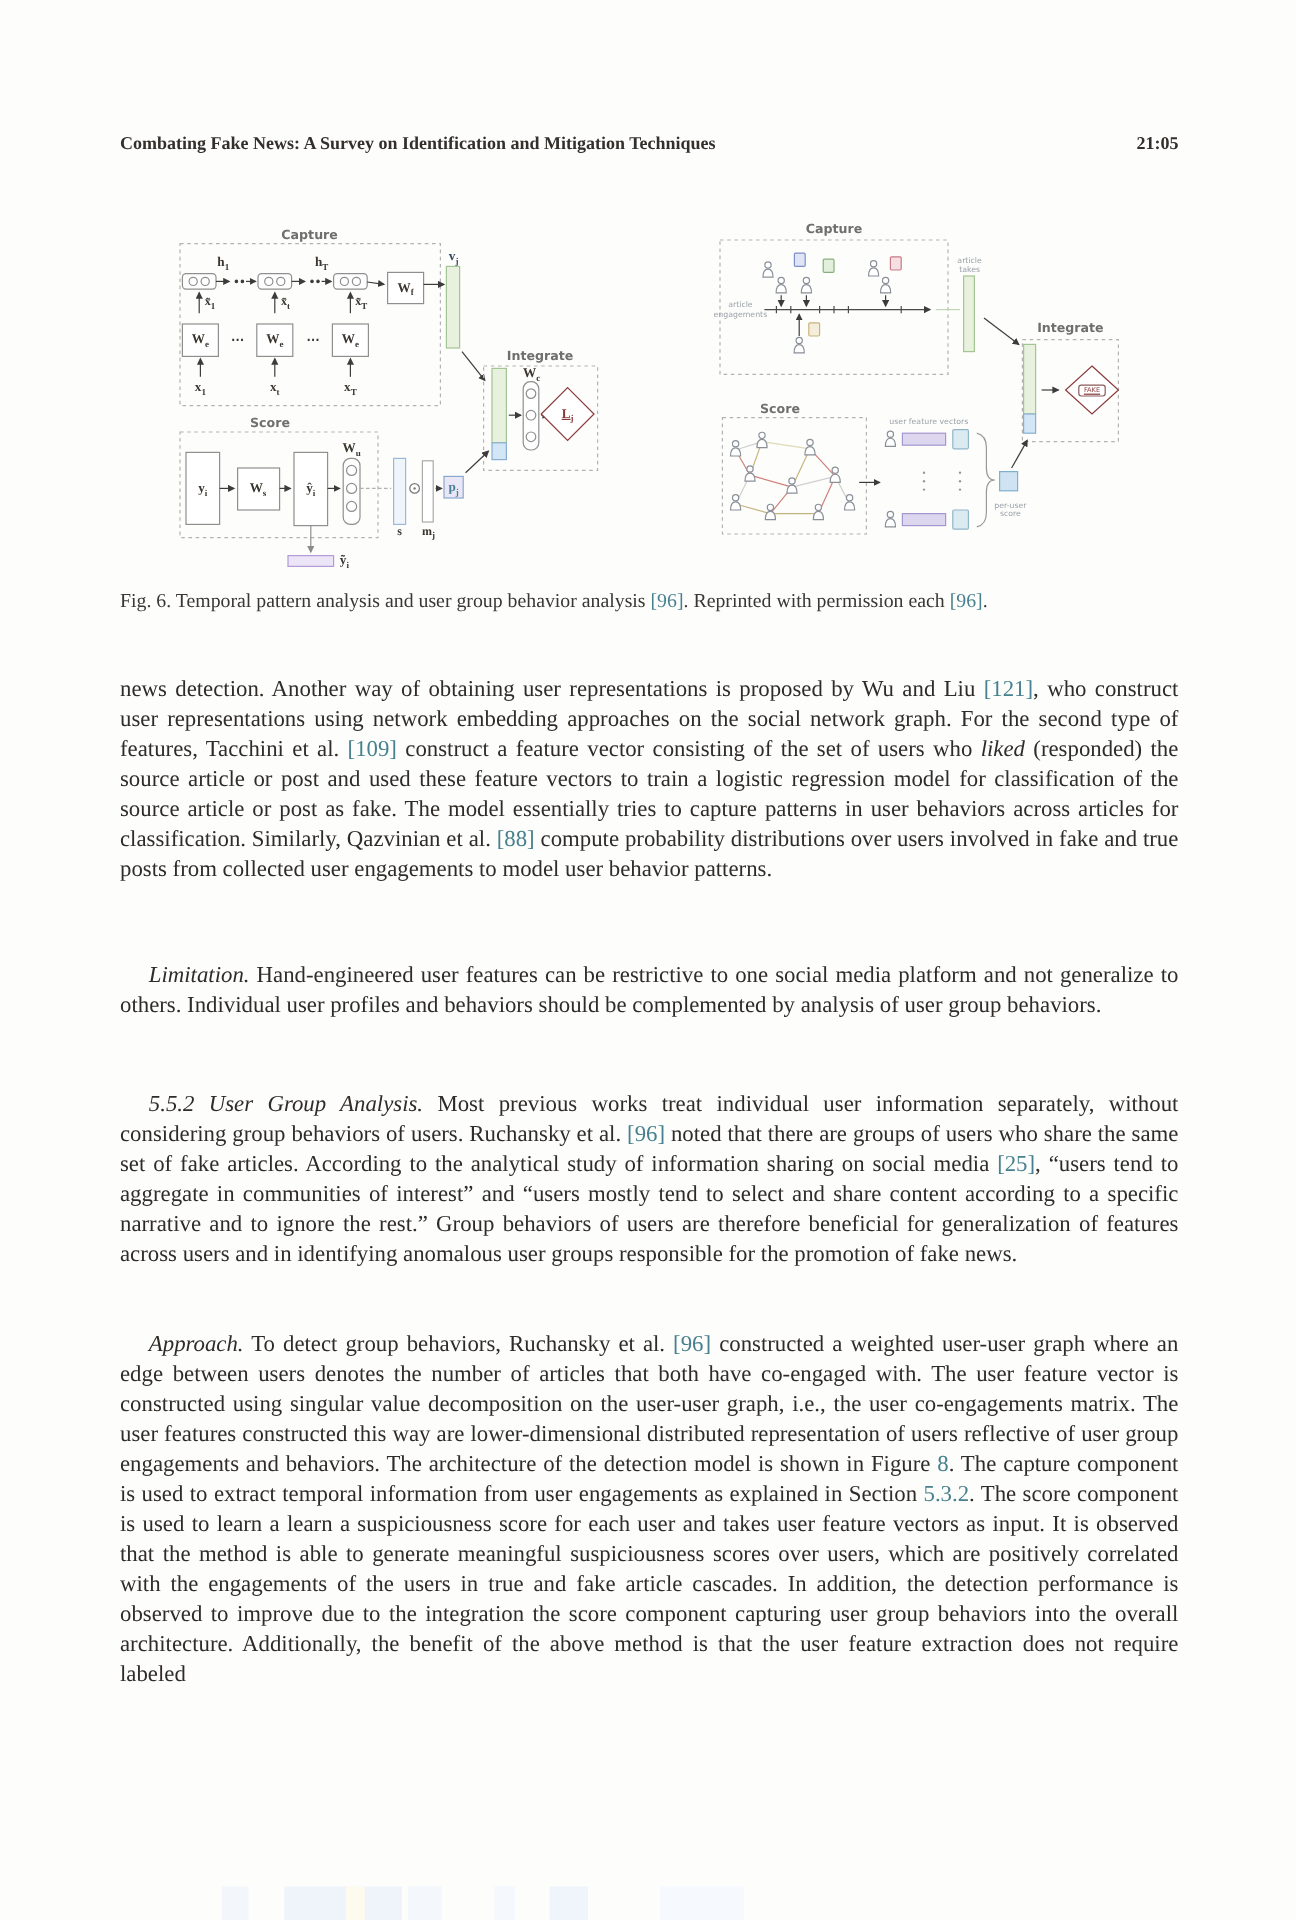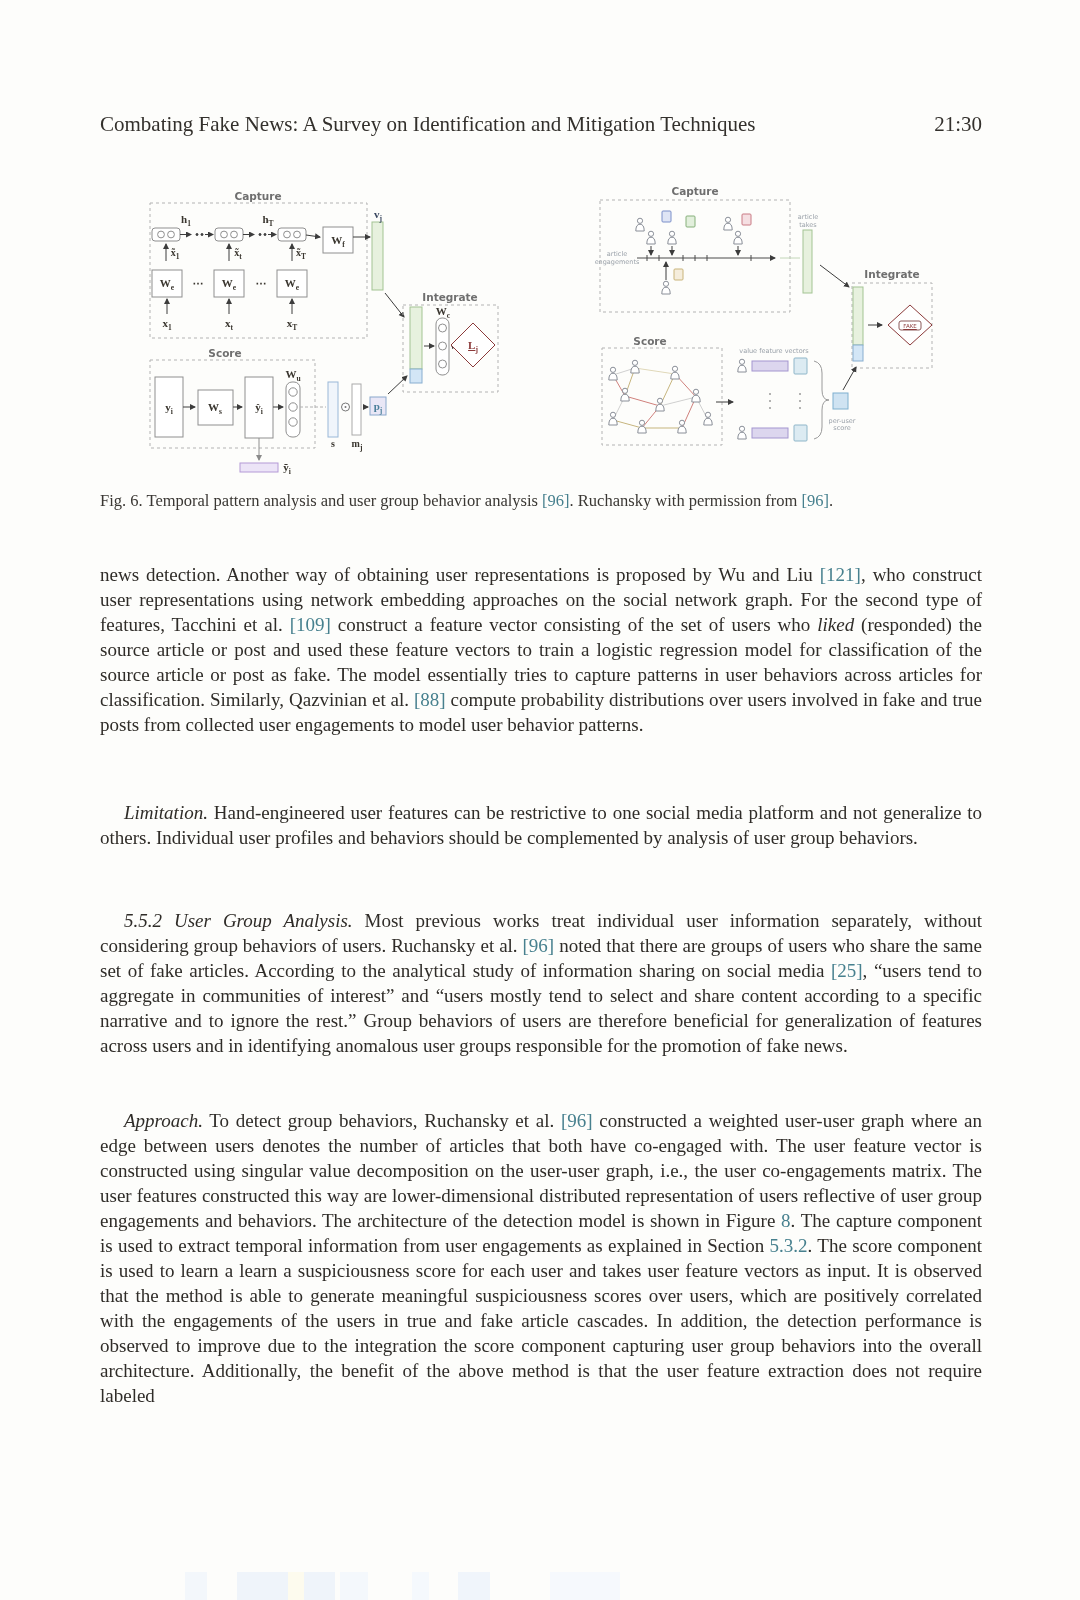--- a/index.html
+++ b/index.html
@@ -2,21 +2,21 @@
 <html style="--text: #2e2c29; --link: #47808e; --greenbar: #e7f1de; --greenbar_stroke: #a3c493; --bluebar: #d3e6f6; --bluebar_stroke: #88aed0; --lavender: #ece4f7; --lavender_stroke: #b49ad6; --maroon: #8b3a3a;"><head>
 <meta charset="utf-8">
 <style>
   html,body{margin:0;padding:0;}
   body{width:1080px;height:1600px;background:#fdfdfb;position:relative;
        font-family:"Liberation Serif",serif;color:var(--text,#2e2c29);}
   .page{position:absolute;inset:0;}
 
   
   .hdr{position:absolute;top:112px;left:100px;width:882px;display:flex;
-       justify-content:space-between;font-size:21px;color:#33302c;}
+       justify-content:space-between;font-size:15px;color:#33302c;font-weight:bold;}
 
   
   .fig{position:absolute;left:130px;top:175px;width:870px;height:302px;}
   .fig svg{position:absolute;left:0;top:0;}
   .lbl{position:absolute;transform:translate(-50%,-50%);white-space:nowrap;line-height:1;}
   .figsec{font:600 10.5px "DejaVu Sans",sans-serif;color:#6f6f6f;}
   .figmath{font:bold 11px "Liberation Serif",serif;color:#3a362f;}
   .figmath sub{font-size:7.5px;line-height:0;}
   .sm{font-size:10px;}
   .tiny{font:6.5px "DejaVu Sans",sans-serif;color:#9aa1a9;}
@@ -41,21 +41,21 @@
   
   .ghost{position:absolute;top:1572px;height:28px;}
 </style>
 </head>
 <body>
 
 <div class="page">
 
   <div class="hdr">
     <span>Combating Fake News: A Survey on Identification and Mitigation Techniques</span>
-    <span>21:30</span>
+    <span>21:05</span>
   </div>
 
   <div class="fig">
     <svg width="870" height="302" viewBox="0 0 870 302">
       <defs>
         <marker id="ma" markerWidth="7" markerHeight="7" refX="5" refY="3" orient="auto">
             <path d="M0,0L6,3L0,6Z" fill="#3c3c3c"></path>
           </marker>
         <marker id="mg" markerWidth="7" markerHeight="7" refX="5" refY="3" orient="auto">
             <path d="M0,0L6,3L0,6Z" fill="#8a8a8a"></path>
@@ -287,26 +287,26 @@
     <span class="lbl figmath" style="left:157px;top:292px">ỹ<sub>i</sub></span>
 
     <span class="lbl figsec" style="left:565px;top:16px">Capture</span>
     <span class="lbl tiny" style="left:487px;top:79px">article</span>
     <span class="lbl tiny" style="left:487px;top:87px">engagements</span>
     <span class="lbl tiny" style="left:678px;top:42px">article</span>
     <span class="lbl tiny" style="left:678px;top:50px">takes</span>
     <span class="lbl figsec" style="left:762px;top:99px">Integrate</span>
     <span class="lbl tiny maroon" style="left:780px;top:151px;font-size:5.5px">FAKE</span>
     <span class="lbl figsec" style="left:520px;top:166px">Score</span>
-    <span class="lbl tiny" style="left:644px;top:176px">value feature vectors</span>
+    <span class="lbl tiny" style="left:644px;top:176px">user feature vectors</span>
     <span class="lbl tiny" style="left:712px;top:246px">per-user</span>
     <span class="lbl tiny" style="left:712px;top:253px">score</span>
   </div>
 
-  <div class="cap"><span>Fig. 6.  Temporal pattern analysis and user group behavior analysis </span><span class="seg-ref">[96]</span><span>. Ruchansky with permission from </span><span class="seg-ref">[96]</span><span>.</span></div>
+  <div class="cap"><span>Fig. 6.  Temporal pattern analysis and user group behavior analysis </span><span class="seg-ref">[96]</span><span>. Reprinted with permission each </span><span class="seg-ref">[96]</span><span>.</span></div>
 
   <div class="bodytext">
     <p style="top:562px"><span>news detection. Another way of obtaining user representations is proposed by Wu and Liu </span><span class="seg-ref">[121]</span><span>, who construct user representations using network embedding approaches on the social network graph. For the second type of features, Tacchini et al. </span><span class="seg-ref">[109]</span><span> construct a feature vector consisting of the set of users who </span><span class="seg-i">liked</span><span> (responded) the source article or post and used these feature vectors to train a logistic regression model for classification of the source article or post as fake. The model essentially tries to capture patterns in user behaviors across articles for classification. Similarly, Qazvinian et al. </span><span class="seg-ref">[88]</span><span> compute probability distributions over users involved in fake and true posts from collected user engagements to model user behavior patterns.</span></p>
     <p style="top:800px" class="ind"><span class="seg-i">Limitation.</span><span> Hand-engineered user features can be restrictive to one social media platform and not generalize to others. Individual user profiles and behaviors should be complemented by analysis of user group behaviors.</span></p>
     <p style="top:908px" class="ind"><span class="seg-i">5.5.2    User Group Analysis.</span><span> Most previous works treat individual user information separately, without considering group behaviors of users. Ruchansky et al. </span><span class="seg-ref">[96]</span><span> noted that there are groups of users who share the same set of fake articles. According to the analytical study of information sharing on social media </span><span class="seg-ref">[25]</span><span>, “users tend to aggregate in communities of interest” and “users mostly tend to select and share content according to a specific narrative and to ignore the rest.” Group behaviors of users are therefore beneficial for generalization of features across users and in identifying anomalous user groups responsible for the promotion of fake news.</span></p>
     <p style="top:1108px" class="ind"><span class="seg-i">Approach.</span><span> To detect group behaviors, Ruchansky et al. </span><span class="seg-ref">[96]</span><span> constructed a weighted user-user graph where an edge between users denotes the number of articles that both have co-engaged with. The user feature vector is constructed using singular value decomposition on the user-user graph, i.e., the user co-engagements matrix. The user features constructed this way are lower-dimensional distributed representation of users reflective of user group engagements and behaviors. The architecture of the detection model is shown in Figure </span><span class="seg-ref">8</span><span>. The capture component is used to extract temporal information from user engagements as explained in Section </span><span class="seg-ref">5.3.2</span><span>. The score component is used to learn a learn a suspiciousness score for each user and takes user feature vectors as input. It is observed that the method is able to generate meaningful suspiciousness scores over users, which are positively correlated with the engagements of the users in true and fake article cascades. In addition, the detection performance is observed to improve due to the integration the score component capturing user group behaviors into the overall architecture. Additionally, the benefit of the above method is that the user feature extraction does not require labeled</span></p>
   </div>
 
 
   <div>

